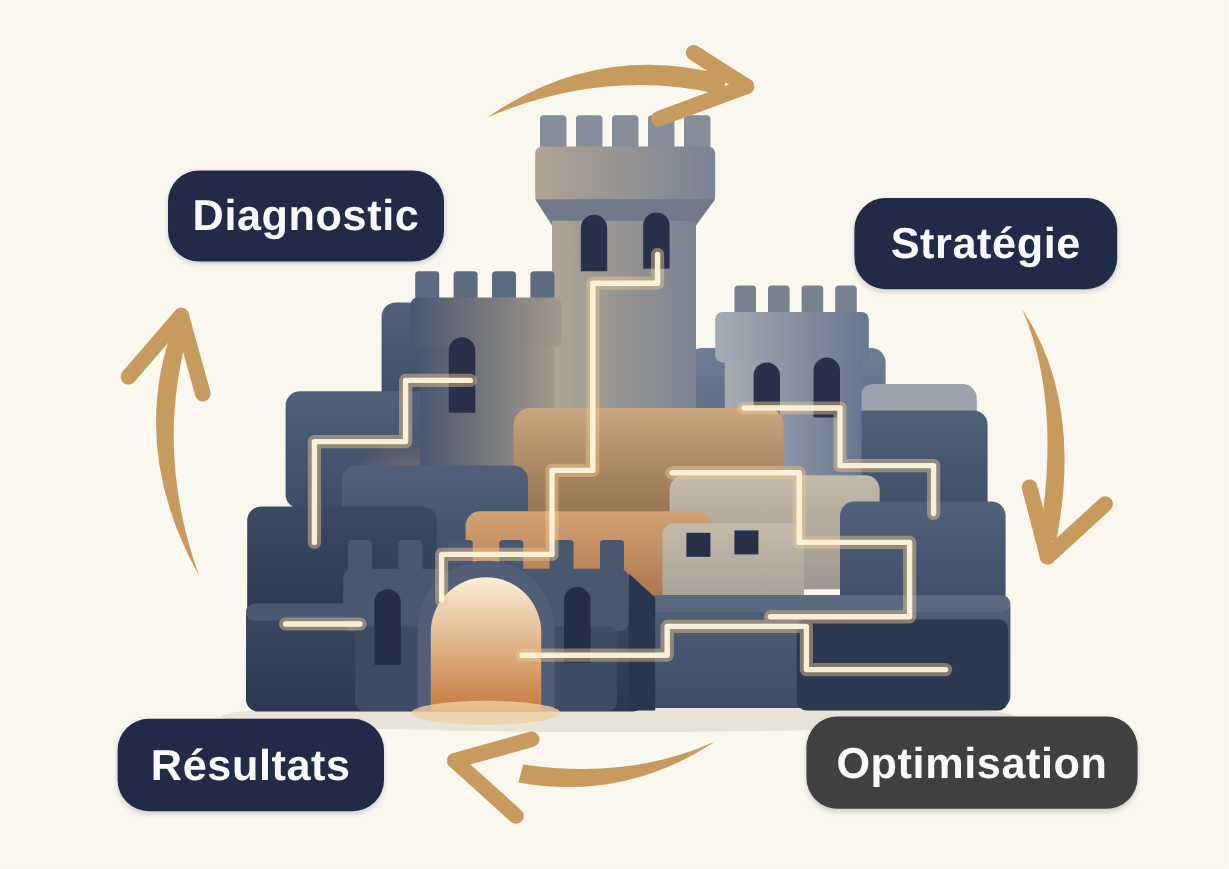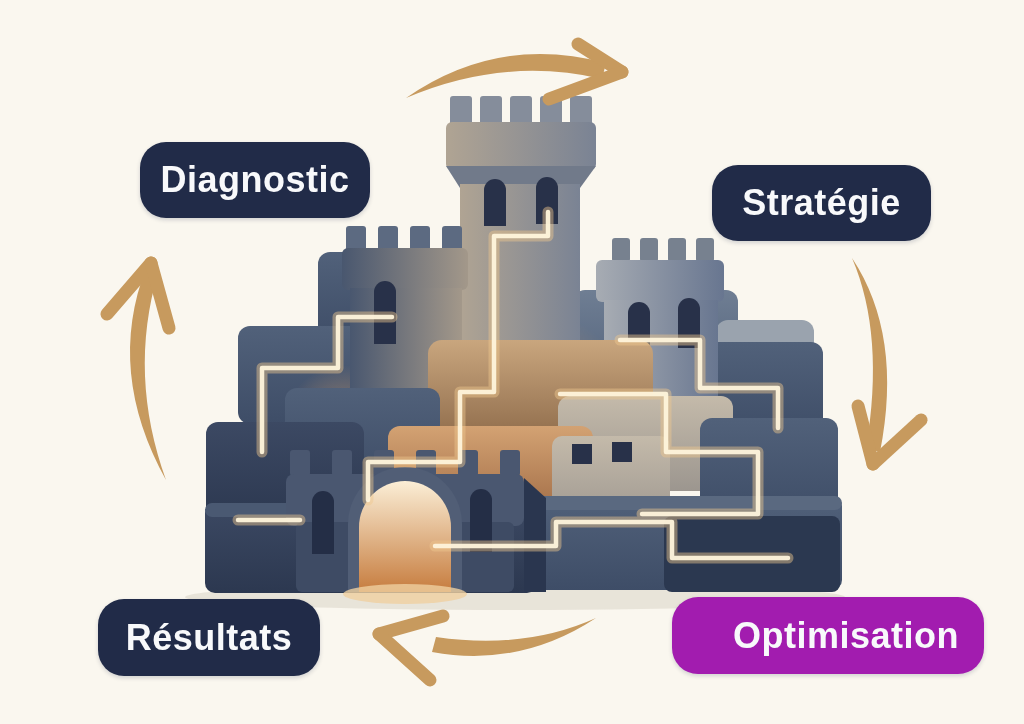--- a/index.html
+++ b/index.html
@@ -221,17 +221,17 @@
   </div>
 
   <div class="label label-strategie" style="background-color: rgb(33, 43, 72);">
     <span style="color: rgb(248, 249, 251);">Stratégie</span>
   </div>
 
   <div class="label label-resultats" style="background-color: rgb(33, 43, 72);">
     <span style="color: rgb(248, 249, 251);">Résultats</span>
   </div>
 
-  <div class="label label-optimisation" style="background-color: #a21caf; padding-left: 36px;">
+  <div class="label label-optimisation" style="background-color: #404040;">
     <span style="color: rgb(248, 249, 251);">Optimisation</span>
   </div>
 
 </div>
 
 </body></html>

